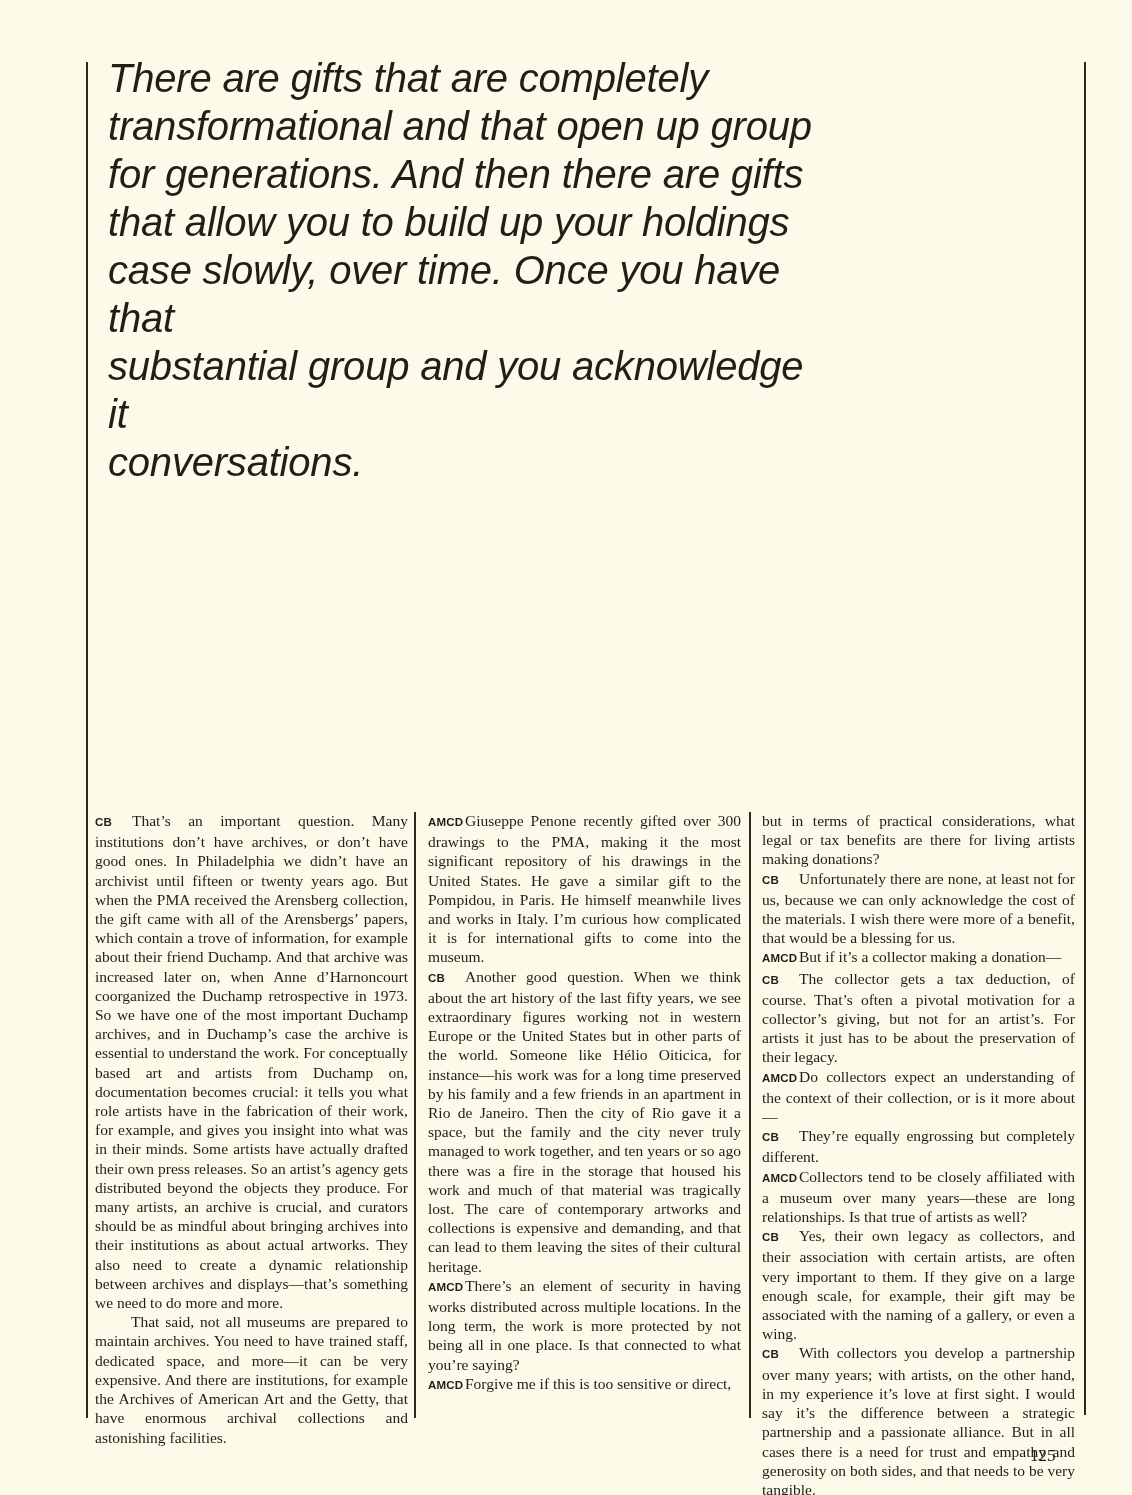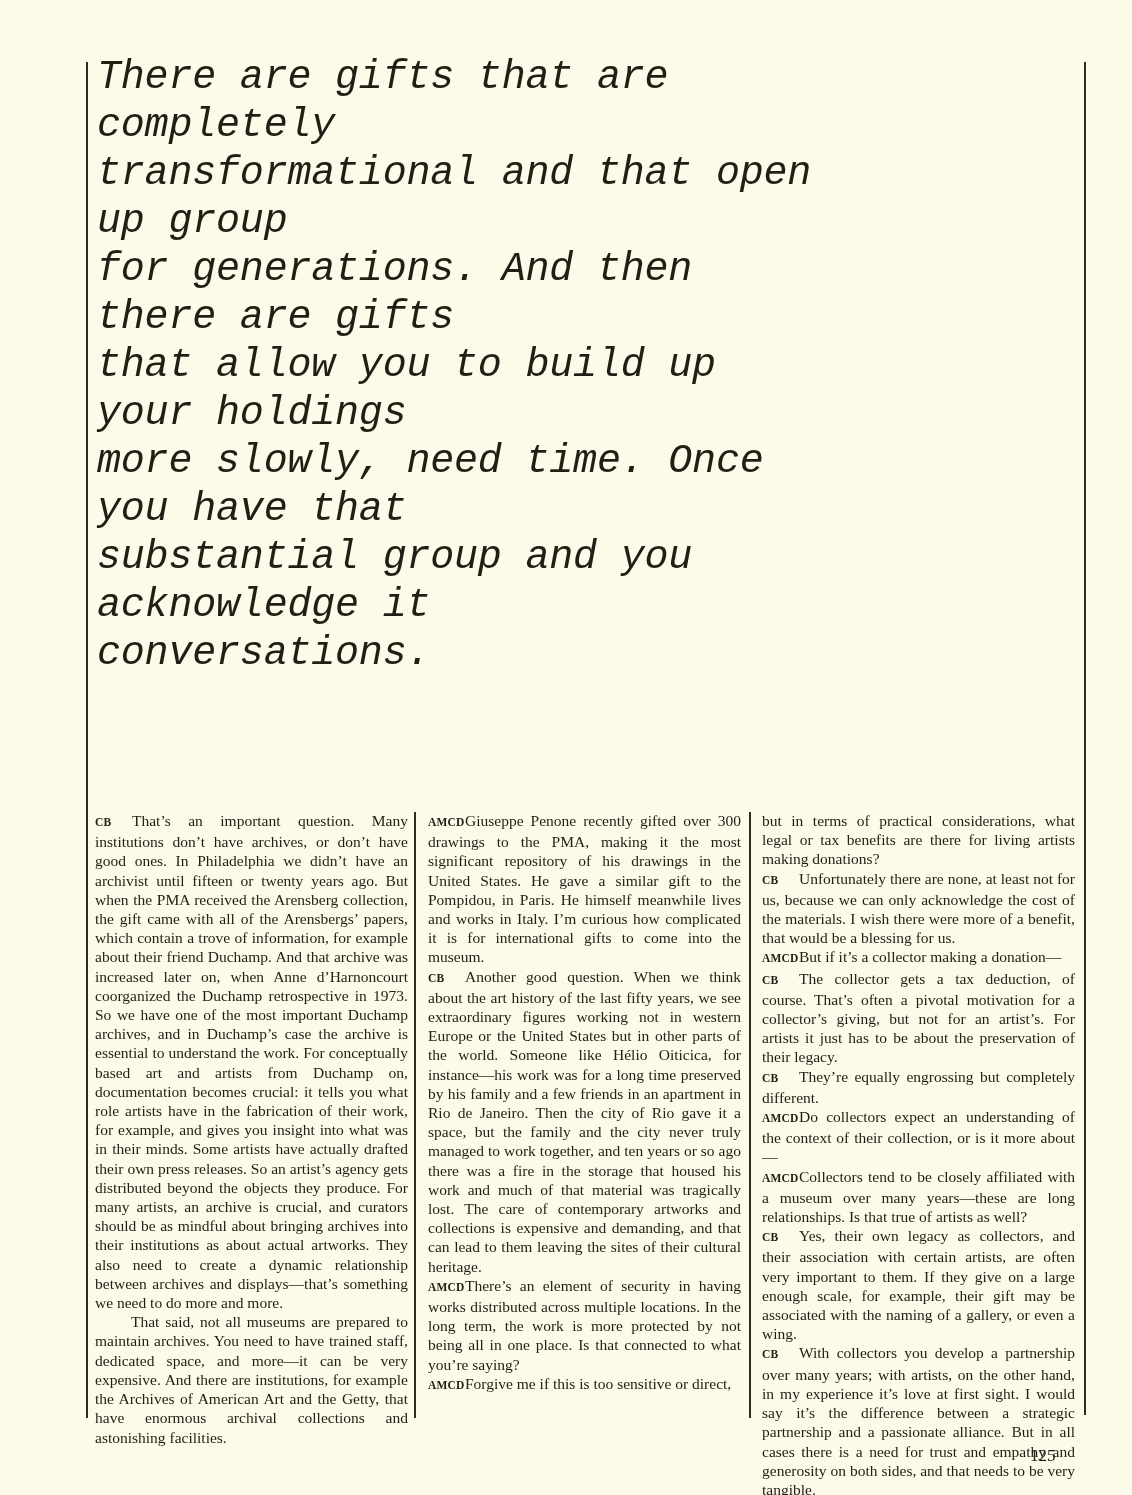--- a/index.html
+++ b/index.html
@@ -16,24 +16,24 @@
     width: 1.5px;
     background: #2E2B1D;
   }
   #left-rule  { left: 86px;  top: 62px; height: 1356px; }
   #right-rule { left: 1084px; top: 62px; height: 1353px; }
   #divider-1  { left: 414px; top: 812px; height: 606px; }
   #divider-2  { left: 749px; top: 812px; height: 606px; }
 
   .pull-quote {
     position: absolute;
-    left: 97px;
+    left: 108px;
     top: 54px;
     width: 720px;
-    font-family: Liberation Mono, monospace;
+    font-family: Liberation Sans, sans-serif;
     font-style: italic;
     font-size: 40px;
     line-height: 48px;
     color: #201E15;
     letter-spacing: -0.2px;
   }
 
   .columns {
     position: absolute;
     left: 95px;
@@ -49,21 +49,21 @@
     color: #201E15;
   }
   .column + .column { margin-left: 21px; }
   #column-2 { margin-left: 20px; }
 
   .para { margin: 0; }
   .para.indent { text-indent: 36px; }
   .speaker {
     display: inline-block;
     min-width: 37px;
-    font-family: Liberation Serif, serif;
+    font-family: Liberation Sans, sans-serif;
     font-weight: bold;
     font-size: 11.5px;
     letter-spacing: 0.2px;
     vertical-align: baseline;
   }
 
   .page-number {
     position: absolute;
     left: 1030px;
     top: 1446px;
@@ -79,42 +79,42 @@
 <div class="vrule" id="left-rule"></div>
 <div class="vrule" id="right-rule"></div>
 <div class="vrule" id="divider-1"></div>
 <div class="vrule" id="divider-2"></div>
 
 <div class="pull-quote">
     <div>There are gifts that are completely</div>
     <div>transformational and that open up group</div>
     <div>for generations. And then there are gifts</div>
     <div>that allow you to build up your holdings</div>
-    <div>more slowly, need time. Once you have that</div>
+    <div>case slowly, over time. Once you have that</div>
     <div>substantial group and you acknowledge it</div>
     <div>conversations.</div>
   </div>
 
 <div class="columns">
   <div class="column" id="column-1">
       <p class="para"><span class="speaker">CB</span><span>That’s an important question. Many institutions don’t have archives, or don’t have good ones. In Philadelphia we didn’t have an archivist until fifteen or twenty years ago. But when the PMA received the Arensberg collection, the gift came with all of the Arensbergs’ papers, which contain a trove of information, for example about their friend Duchamp. And that archive was increased later on, when Anne d’Harnoncourt coorganized the Duchamp retrospective in 1973. So we have one of the most important Duchamp archives, and in Duchamp’s case the archive is essential to understand the work. For conceptually based art and artists from Duchamp on, documentation becomes crucial: it tells you what role artists have in the fabrication of their work, for example, and gives you insight into what was in their minds. Some artists have actually drafted their own press releases. So an artist’s agency gets distributed beyond the objects they produce. For many artists, an archive is crucial, and curators should be as mindful about bringing archives into their institutions as about actual artworks. They also need to create a dynamic relationship between archives and displays—that’s something we need to do more and more.</span></p>
       <p class="para indent"><span>That said, not all museums are prepared to maintain archives. You need to have trained staff, dedicated space, and more—it can be very expensive. And there are institutions, for example the Archives of American Art and the Getty, that have enormous archival collections and astonishing facilities.</span></p>
     </div>
   <div class="column" id="column-2">
       <p class="para"><span class="speaker">AMCD</span><span>Giuseppe Penone recently gifted over 300 drawings to the PMA, making it the most significant repository of his drawings in the United States. He gave a similar gift to the Pompidou, in Paris. He himself meanwhile lives and works in Italy. I’m curious how complicated it is for international gifts to come into the museum.</span></p>
       <p class="para"><span class="speaker">CB</span><span>Another good question. When we think about the art history of the last fifty years, we see extraordinary figures working not in western Europe or the United States but in other parts of the world. Someone like Hélio Oiticica, for instance—his work was for a long time preserved by his family and a few friends in an apartment in Rio de Janeiro. Then the city of Rio gave it a space, but the family and the city never truly managed to work together, and ten years or so ago there was a fire in the storage that housed his work and much of that material was tragically lost. The care of contemporary artworks and collections is expensive and demanding, and that can lead to them leaving the sites of their cultural heritage.</span></p>
       <p class="para"><span class="speaker">AMCD</span><span>There’s an element of security in having works distributed across multiple locations. In the long term, the work is more protected by not being all in one place. Is that connected to what you’re saying?</span></p>
       <p class="para"><span class="speaker">AMCD</span><span>Forgive me if this is too sensitive or direct,</span></p>
     </div>
   <div class="column" id="column-3">
       <p class="para"><span>but in terms of practical considerations, what legal or tax benefits are there for living artists making donations?</span></p>
       <p class="para"><span class="speaker">CB</span><span>Unfortunately there are none, at least not for us, because we can only acknowledge the cost of the materials. I wish there were more of a benefit, that would be a blessing for us.</span></p>
       <p class="para"><span class="speaker">AMCD</span><span>But if it’s a collector making a donation—</span></p>
       <p class="para"><span class="speaker">CB</span><span>The collector gets a tax deduction, of course. That’s often a pivotal motivation for a collector’s giving, but not for an artist’s. For artists it just has to be about the preservation of their legacy.</span></p>
+      <p class="para"><span class="speaker">AMCD</span><span>Do collectors expect an understanding of the context of their collection, or is it more about—</span></p>
       <p class="para"><span class="speaker">CB</span><span>They’re equally engrossing but completely different.</span></p>
-      <p class="para"><span class="speaker">AMCD</span><span>Do collectors expect an understanding of the context of their collection, or is it more about—</span></p>
       <p class="para"><span class="speaker">AMCD</span><span>Collectors tend to be closely affiliated with a museum over many years—these are long relationships. Is that true of artists as well?</span></p>
       <p class="para"><span class="speaker">CB</span><span>Yes, their own legacy as collectors, and their association with certain artists, are often very important to them. If they give on a large enough scale, for example, their gift may be associated with the naming of a gallery, or even a wing.</span></p>
       <p class="para"><span class="speaker">CB</span><span>With collectors you develop a partnership over many years; with artists, on the other hand, in my experience it’s love at first sight. I would say it’s the difference between a strategic partnership and a passionate alliance. But in all cases there is a need for trust and empathy and generosity on both sides, and that needs to be very tangible.</span></p>
     </div>
 </div>
 
 <div class="page-number">125</div>
 
 </body></html>

